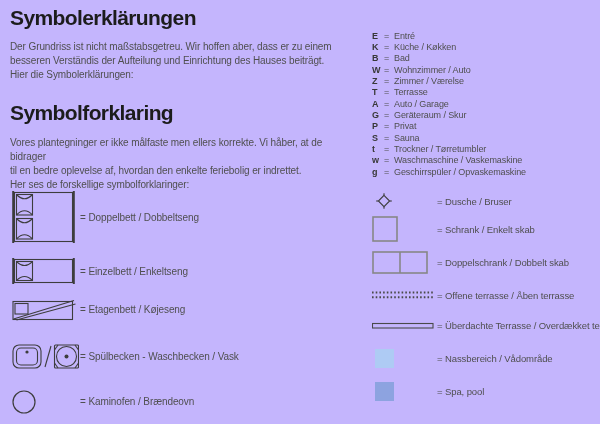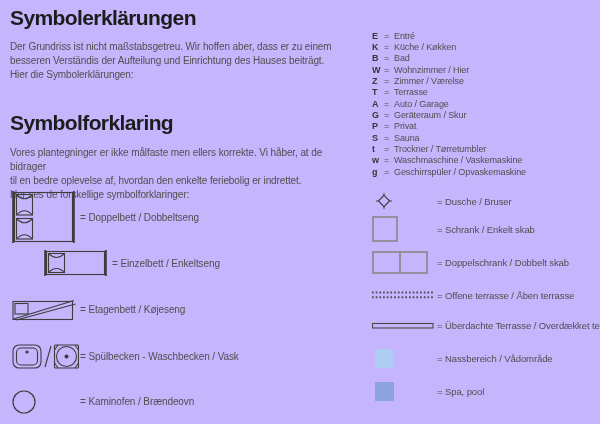--- a/index.html
+++ b/index.html
@@ -12,31 +12,31 @@
     font-family: "Liberation Sans", sans-serif;
     overflow: hidden;
     color: #4f4f4f;
   }
   
   .text-block { position: absolute; left: 10px; top: 6px; width: 336px; }
   .heading {
     font-size: 21px; line-height: 24px; font-weight: bold;
     color: #1c1c1c; letter-spacing: -0.6px; margin-bottom: 10px;
   }
-  .heading.second { margin-top: 29px; margin-bottom: 11px; }
+  .heading.second { margin-top: 19px; margin-bottom: 11px; }
   .intro {
     font-size: 10px; line-height: 14px; color: #4f4f4f;
     white-space: pre-line; letter-spacing: -0.1px;
   }
   
   .furn-row { position: absolute; left: 12px; display: flex; align-items: center; }
   .furn-icon-box { width: 68px; flex-shrink: 0; display: flex; align-items: center; }
   .furn-label { font-size: 10px; color: #4f4f4f; white-space: nowrap; letter-spacing: -0.1px; }
   .furn-row.r1 { top: 191px; height: 52px; }
-  .furn-row.r2 { top: 250px; height: 26px; margin-left: 32px; }
+  .furn-row.r2 { top: 258px; height: 26px; }
   .furn-row.r3 { top: 298px; height: 22px; }
   .furn-row.r4 { top: 343px; height: 27px; }
   .furn-row.r5 { top: 389px; height: 25px; }
   
   .codes { position: absolute; left: 372px; top: 30px; }
   .code-row { display: flex; height: 11.35px; align-items: center; font-size: 9px; }
   .code-letter { width: 12px; font-weight: bold; color: #383838; }
   .code-eq { width: 10px; color: #4f4f4f; }
   .code-label { color: #4f4f4f; white-space: nowrap; letter-spacing: -0.1px; }
   
@@ -152,21 +152,21 @@
         <span class="code-label">Küche / Køkken</span>
       </div>
     <div class="code-row">
         <span class="code-letter">B</span>
         <span class="code-eq">=</span>
         <span class="code-label">Bad</span>
       </div>
     <div class="code-row">
         <span class="code-letter">W</span>
         <span class="code-eq">=</span>
-        <span class="code-label">Wohnzimmer / Hier</span>
+        <span class="code-label">Wohnzimmer / Auto</span>
       </div>
     <div class="code-row">
         <span class="code-letter">Z</span>
         <span class="code-eq">=</span>
         <span class="code-label">Zimmer / Værelse</span>
       </div>
     <div class="code-row">
         <span class="code-letter">T</span>
         <span class="code-eq">=</span>
         <span class="code-label">Terrasse</span>

